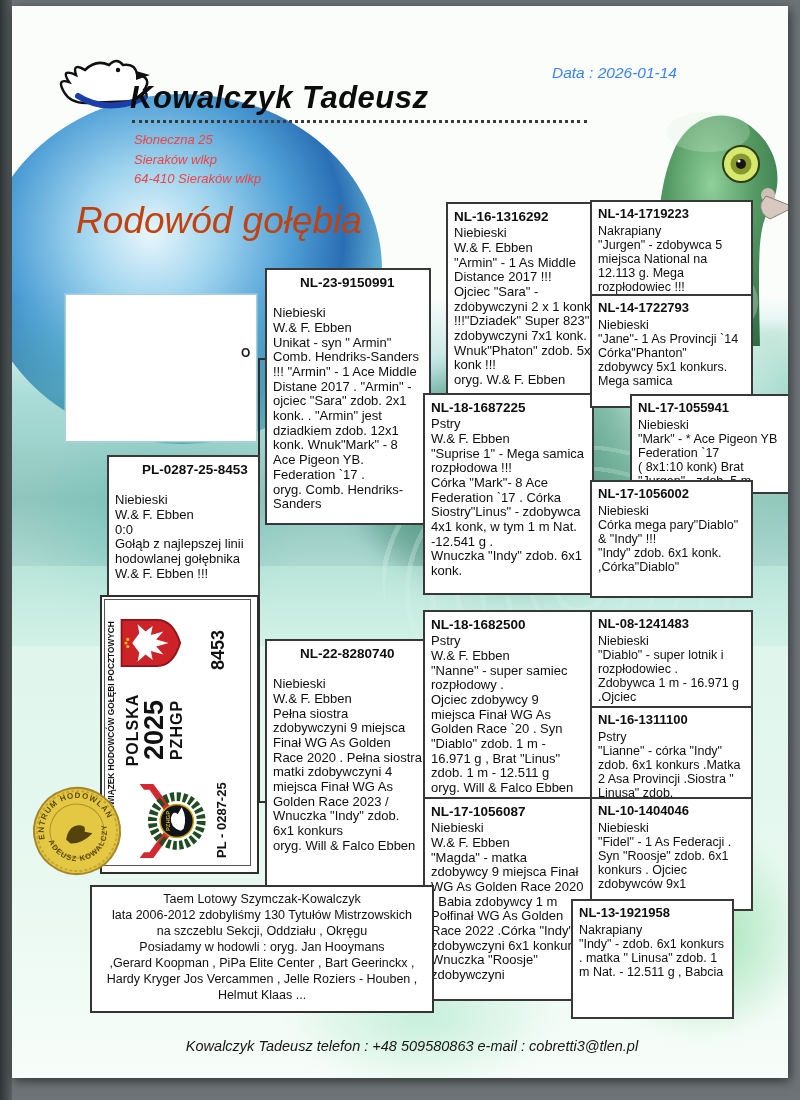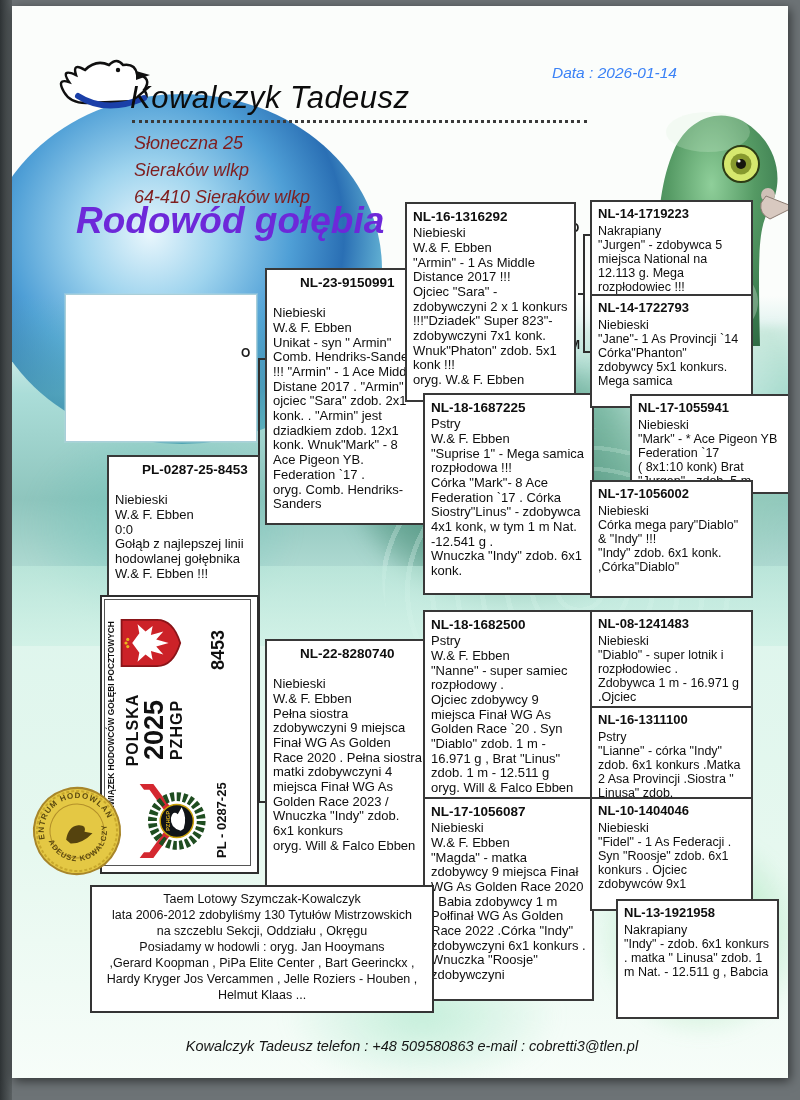--- a/index.html
+++ b/index.html
@@ -22,25 +22,25 @@
     background:linear-gradient(180deg, rgba(195,238,224,.55) 0%, #e6f8ef 55%, #f7fdf9 100%);}
   .greenblob{position:absolute;left:590px;top:830px;width:200px;height:200px;border-radius:50%;filter:blur(8px);
     background:radial-gradient(circle, rgba(105,210,135,.6), rgba(105,210,135,0) 75%);}
   .mintblob{position:absolute;left:280px;top:940px;width:260px;height:140px;border-radius:50%;filter:blur(10px);
     background:radial-gradient(ellipse, rgba(150,225,190,.5), rgba(150,225,190,0) 75%);}
   .feathers{position:absolute;left:540px;top:320px;width:240px;height:250px;filter:blur(4px);
     background:radial-gradient(ellipse at 60% 30%, rgba(240,252,246,.65) 0%, rgba(160,215,185,.35) 45%, rgba(160,215,185,0) 75%);}
   .pigeon-photo{position:absolute;left:596px;top:40px;width:186px;height:300px;}
   
   .dove-logo{position:absolute;left:42px;top:50px;width:112px;height:66px;}
-  .loft-name{position:absolute;left:118px;top:74px;width:480px;font-size:31px;font-weight:normal;font-style:italic;color:#0c0c0c;letter-spacing:.5px;}
+  .loft-name{position:absolute;left:118px;top:74px;width:480px;font-size:31px;font-weight:bold;font-style:italic;color:#0c0c0c;letter-spacing:.5px;}
   .dotline{position:absolute;left:120px;top:114px;width:455px;height:0;border-bottom:3px dotted #3a3a3a;}
   .date-line{position:absolute;left:540px;top:58px;width:230px;font-size:15.5px;font-style:italic;color:#3b82f6;}
-  .address{position:absolute;left:122px;top:124px;font-size:18px;font-style:italic;color:#7f1d1d;line-height:1.5;white-space:pre-line;}
-  .doc-title{position:absolute;left:64px;top:194px;font-size:37px;font-weight:bold;font-style:italic;color:#6d28d9;}
+  .address{position:absolute;left:122px;top:124px;font-size:13px;font-style:italic;color:#ef4444;line-height:1.5;white-space:pre-line;}
+  .doc-title{position:absolute;left:64px;top:194px;font-size:37px;font-weight:normal;font-style:italic;color:#c2410c;}
   
   .photo-box{position:absolute;left:53px;top:288px;width:190px;height:146px;background:#fff;border:1px solid #a9cfd9;box-shadow:0 0 0 1px rgba(180,215,225,.4);}
   .pbox{position:absolute;background:#fff;border:2px solid #383838;padding:5px 6px;color:#0e0e0e;font-size:13px;line-height:1.13;}
   .pbox .ring{font-weight:bold;font-size:13.5px;margin-bottom:2px;}
   .pbox .ring.gap{margin-bottom:16px;padding-left:27px;}
   .pbox .body{white-space:pre-line;}
   .pbox.small{font-size:12.5px;}
   .pbox.small .ring{font-size:13px;}
   .vline{position:absolute;width:0;border-left:2px solid #2e2e2e;}
   .hline{position:absolute;height:0;border-top:2px solid #2e2e2e;}
@@ -182,21 +182,21 @@
 oryg. Comb. Hendriks-Sanders</div>
     </div>
     <div class="pbox" style="left:253px;top:587px;width:150px;height:268px;margin-top:46px;">
       <div class="ring gap">NL-22-8280740</div>
       <div class="body">Niebieski
 W.&amp; F. Ebben
 Pełna siostra zdobywczyni 9 miejsca Finał WG As Golden Race 2020 . Pełna siostra matki zdobywczyni 4 miejsca Finał WG As Golden Race 2023 / Wnuczka "Indy" zdob. 6x1 konkurs
 oryg. Will &amp; Falco Ebben</div>
     </div>
 
-    <div class="pbox" style="left:393px;top:196px;width:155px;height:186px;">
+    <div class="pbox" style="left:434px;top:196px;width:155px;height:186px;">
       <div class="ring">NL-16-1316292</div>
       <div class="body">Niebieski
 W.&amp; F. Ebben
 "Armin" - 1 As Middle Distance 2017 !!!
 Ojciec "Sara" - zdobywczyni 2 x 1 konkurs !!!"Dziadek" Super 823"- zdobywczyni 7x1 konk.
 Wnuk"Phaton" zdob. 5x1 konk !!!
 oryg. W.&amp; F. Ebben</div>
     </div>
     <div class="pbox" style="left:411px;top:387px;width:155px;height:188px;">
       <div class="ring">NL-18-1687225</div>
@@ -252,21 +252,21 @@
     <div class="pbox small" style="left:578px;top:700px;width:147px;height:91px;">
       <div class="ring">NL-16-1311100</div>
       <div class="body">Pstry
 "Lianne" - córka "Indy" zdob. 6x1 konkurs .Matka 2 Asa Provincji .Siostra " Linusa" zdob.</div>
     </div>
     <div class="pbox small" style="left:578px;top:791px;width:147px;height:100px;">
       <div class="ring">NL-10-1404046</div>
       <div class="body">Niebieski
 "Fidel" - 1 As Federacji . Syn "Roosje" zdob. 6x1 konkurs . Ojciec zdobywców 9x1</div>
     </div>
-    <div class="pbox small" style="left:604px;top:893px;width:147px;height:106px;">
+    <div class="pbox small" style="left:559px;top:893px;width:147px;height:106px;">
       <div class="ring">NL-13-1921958</div>
       <div class="body">Nakrapiany
 "Indy" - zdob. 6x1 konkurs . matka " Linusa" zdob. 1 m Nat. - 12.511 g , Babcia</div>
     </div>
 
     <div class="card">
       <div class="card-inner">
         <div class="card-frame"></div>
         <div class="card-assoc">POLSKI ZWIĄZEK HODOWCÓW GOŁĘBI POCZTOWYCH</div>
         <div class="card-center">

